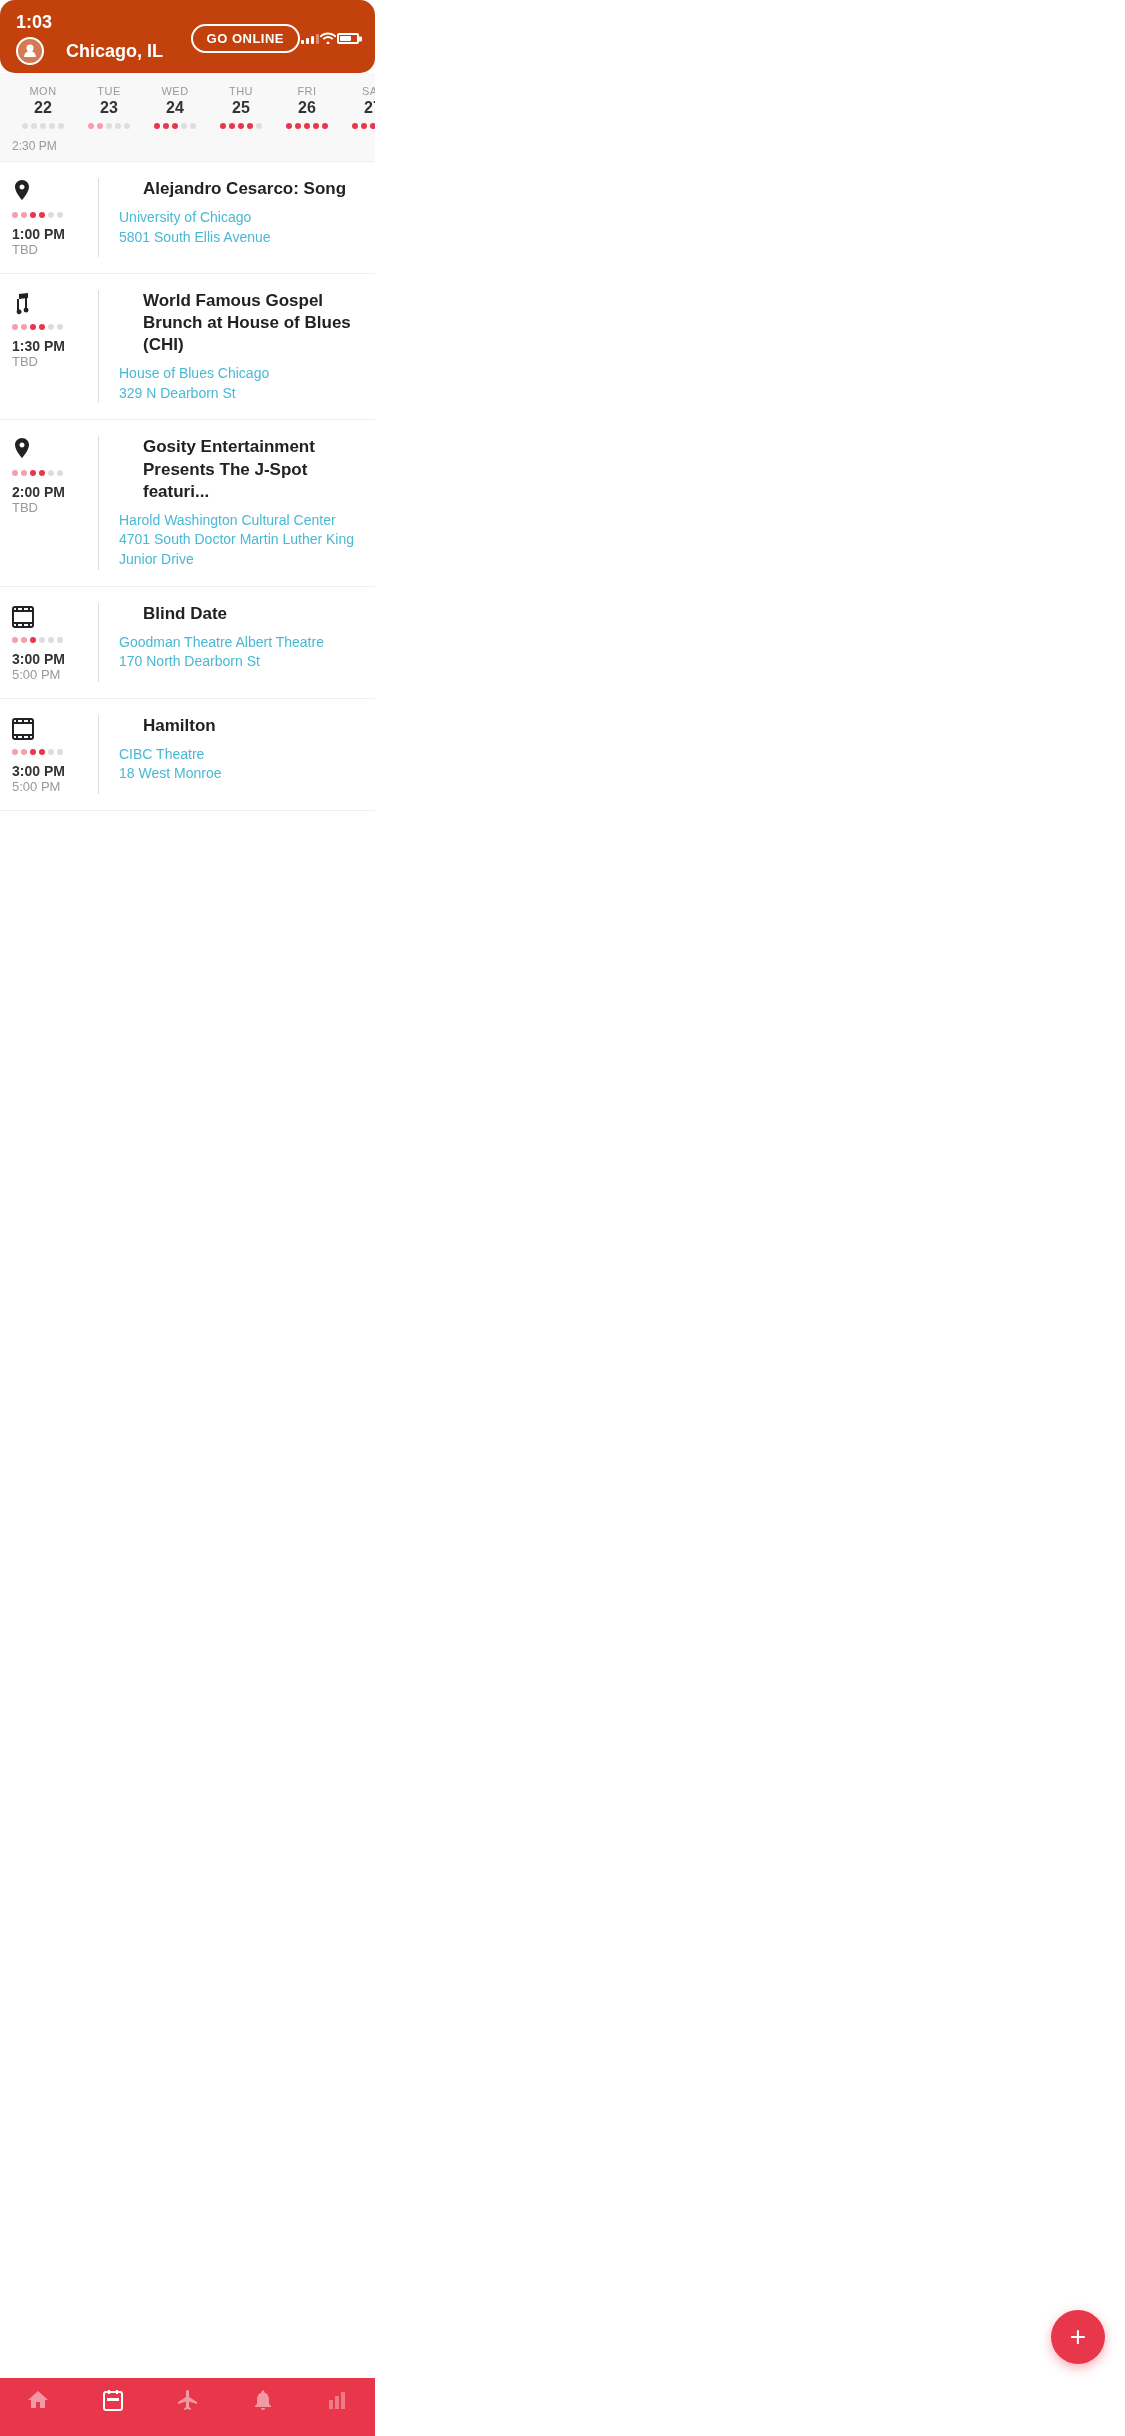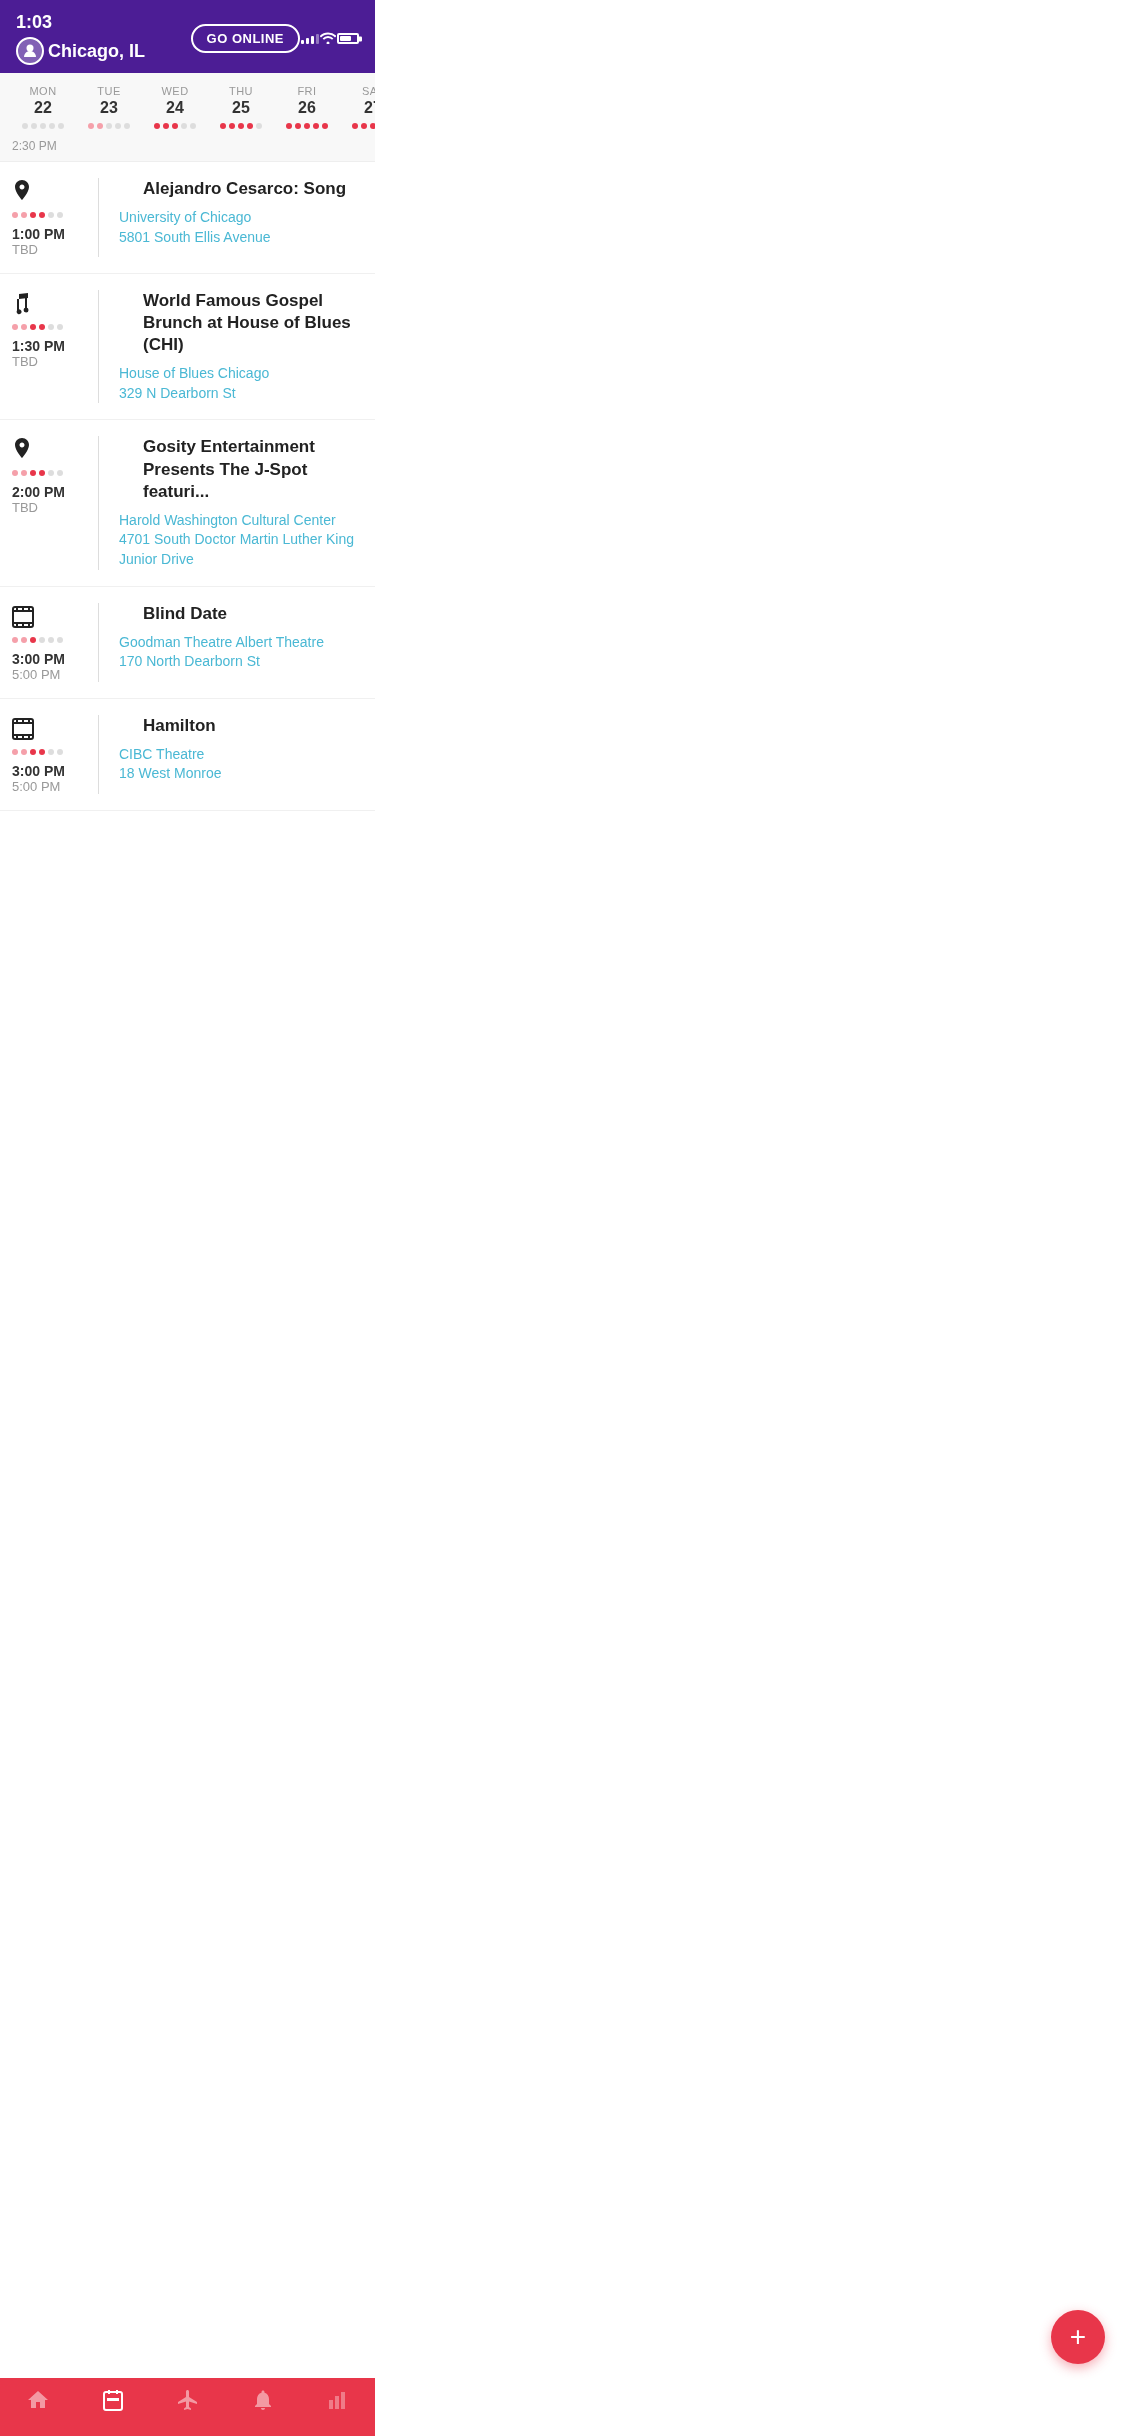--- a/index.html
+++ b/index.html
@@ -8,39 +8,40 @@
       font-family: -apple-system, BlinkMacSystemFont, 'Helvetica Neue', Arial, sans-serif;
       background: #fff;
       width: 375px;
       min-height: 812px;
       overflow-x: hidden;
       position: relative;
     }
 
     
     .status-bar {
-      background: #4c1d95;
+      background: #c2410c;
       padding: 12px 16px 8px;
       display: flex;
       align-items: center;
       justify-content: space-between;
+      border-radius: 15px;
     }
     .status-left {
       display: flex;
       flex-direction: column;
     }
     .status-time {
       color: white;
       font-size: 18px;
       font-weight: 600;
     }
     .status-location-row {
       display: flex;
       align-items: center;
-      gap: 4px;
+      gap: 22px;
       margin-top: 4px;
     }
     .avatar-icon {
       width: 28px;
       height: 28px;
       border-radius: 50%;
       border: 2px solid white;
       background: rgba(255,255,255,0.3);
       display: flex;
       align-items: center;

